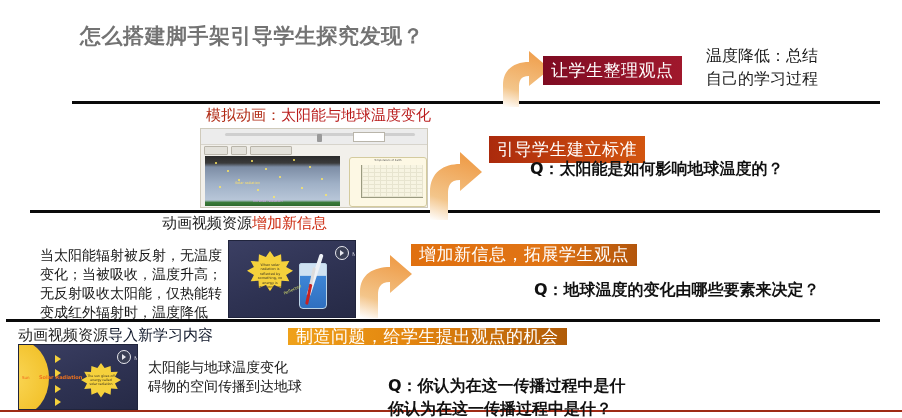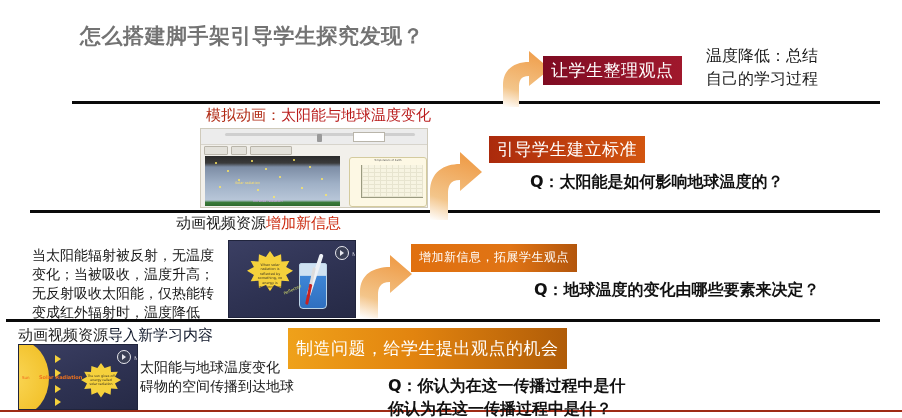--- a/index.html
+++ b/index.html
@@ -34,54 +34,54 @@
   }
   .banner-1{
     left:543px;top:56px;height:29px;font-size:17px;
     background:linear-gradient(90deg,#7e0b22 0%,#8f1228 45%,#a0182c 100%);
   }
   .banner-2{
     left:489px;top:136px;height:27px;font-size:17px;
     background:linear-gradient(90deg,#ab2a0c 0%,#c2420f 55%,#d2550f 100%);
   }
   .banner-3{
-    left:411px;top:244px;height:28px;font-size:12px;
+    left:411px;top:244px;height:22px;font-size:17px;
     background:linear-gradient(90deg,#e0700f 0%,#e07415 60%,#b3560c 100%);
   }
   .banner-4{
-    left:288px;top:328px;height:41px;font-size:17px;
+    left:288px;top:328px;height:17px;font-size:17px;
     background:linear-gradient(90deg,#efa11a 0%,#e2840f 45%,#b05c08 100%);
   }
 
   
   .note-reflect{
     position:absolute;left:706px;top:44px;
     font-size:16px;color:#1b1b1b;line-height:23px;white-space:nowrap;
   }
   .question{
     position:absolute;font-size:16px;color:#111111;
     font-weight:bold;line-height:23px;white-space:nowrap;
   }
-  .q1{left:530px;top:170px;}
+  .q1{left:530px;top:157px;}
   .q2{left:534px;top:278px;}
   .q3{left:388px;top:374px;}
   .q3 .ln{display:block;}
 
   
   .caption{position:absolute;font-size:15px;white-space:nowrap;}
   .cap-sim{left:206px;top:106px;color:#b02a14;}
   .cap-sim .red{color:#b91c1c;}
-  .cap-add{left:176px;top:214px;color:#1b1b1b;}
+  .cap-add{left:162px;top:214px;color:#1b1b1b;}
   .cap-add .hl{color:#cc2b10;}
   .cap-intro{left:18px;top:326px;color:#1b1b1b;}
   .cap-intro .hl{color:#0f172a;}
 
   
   .body-text{
-    position:absolute;font-size:14px;color:#181818;line-height:19px;
+    position:absolute;font-size:14px;color:#181818;line-height:19px;margin-left:8px;
   }
   .bt-absorb{left:32px;top:246px;width:200px;}
   .bt-solar{left:140px;top:358px;width:190px;}
   .body-text .ln{display:block;white-space:nowrap;}
 
   
   .arrow{position:absolute;}
 
   
   .thumb{position:absolute;overflow:hidden;}

